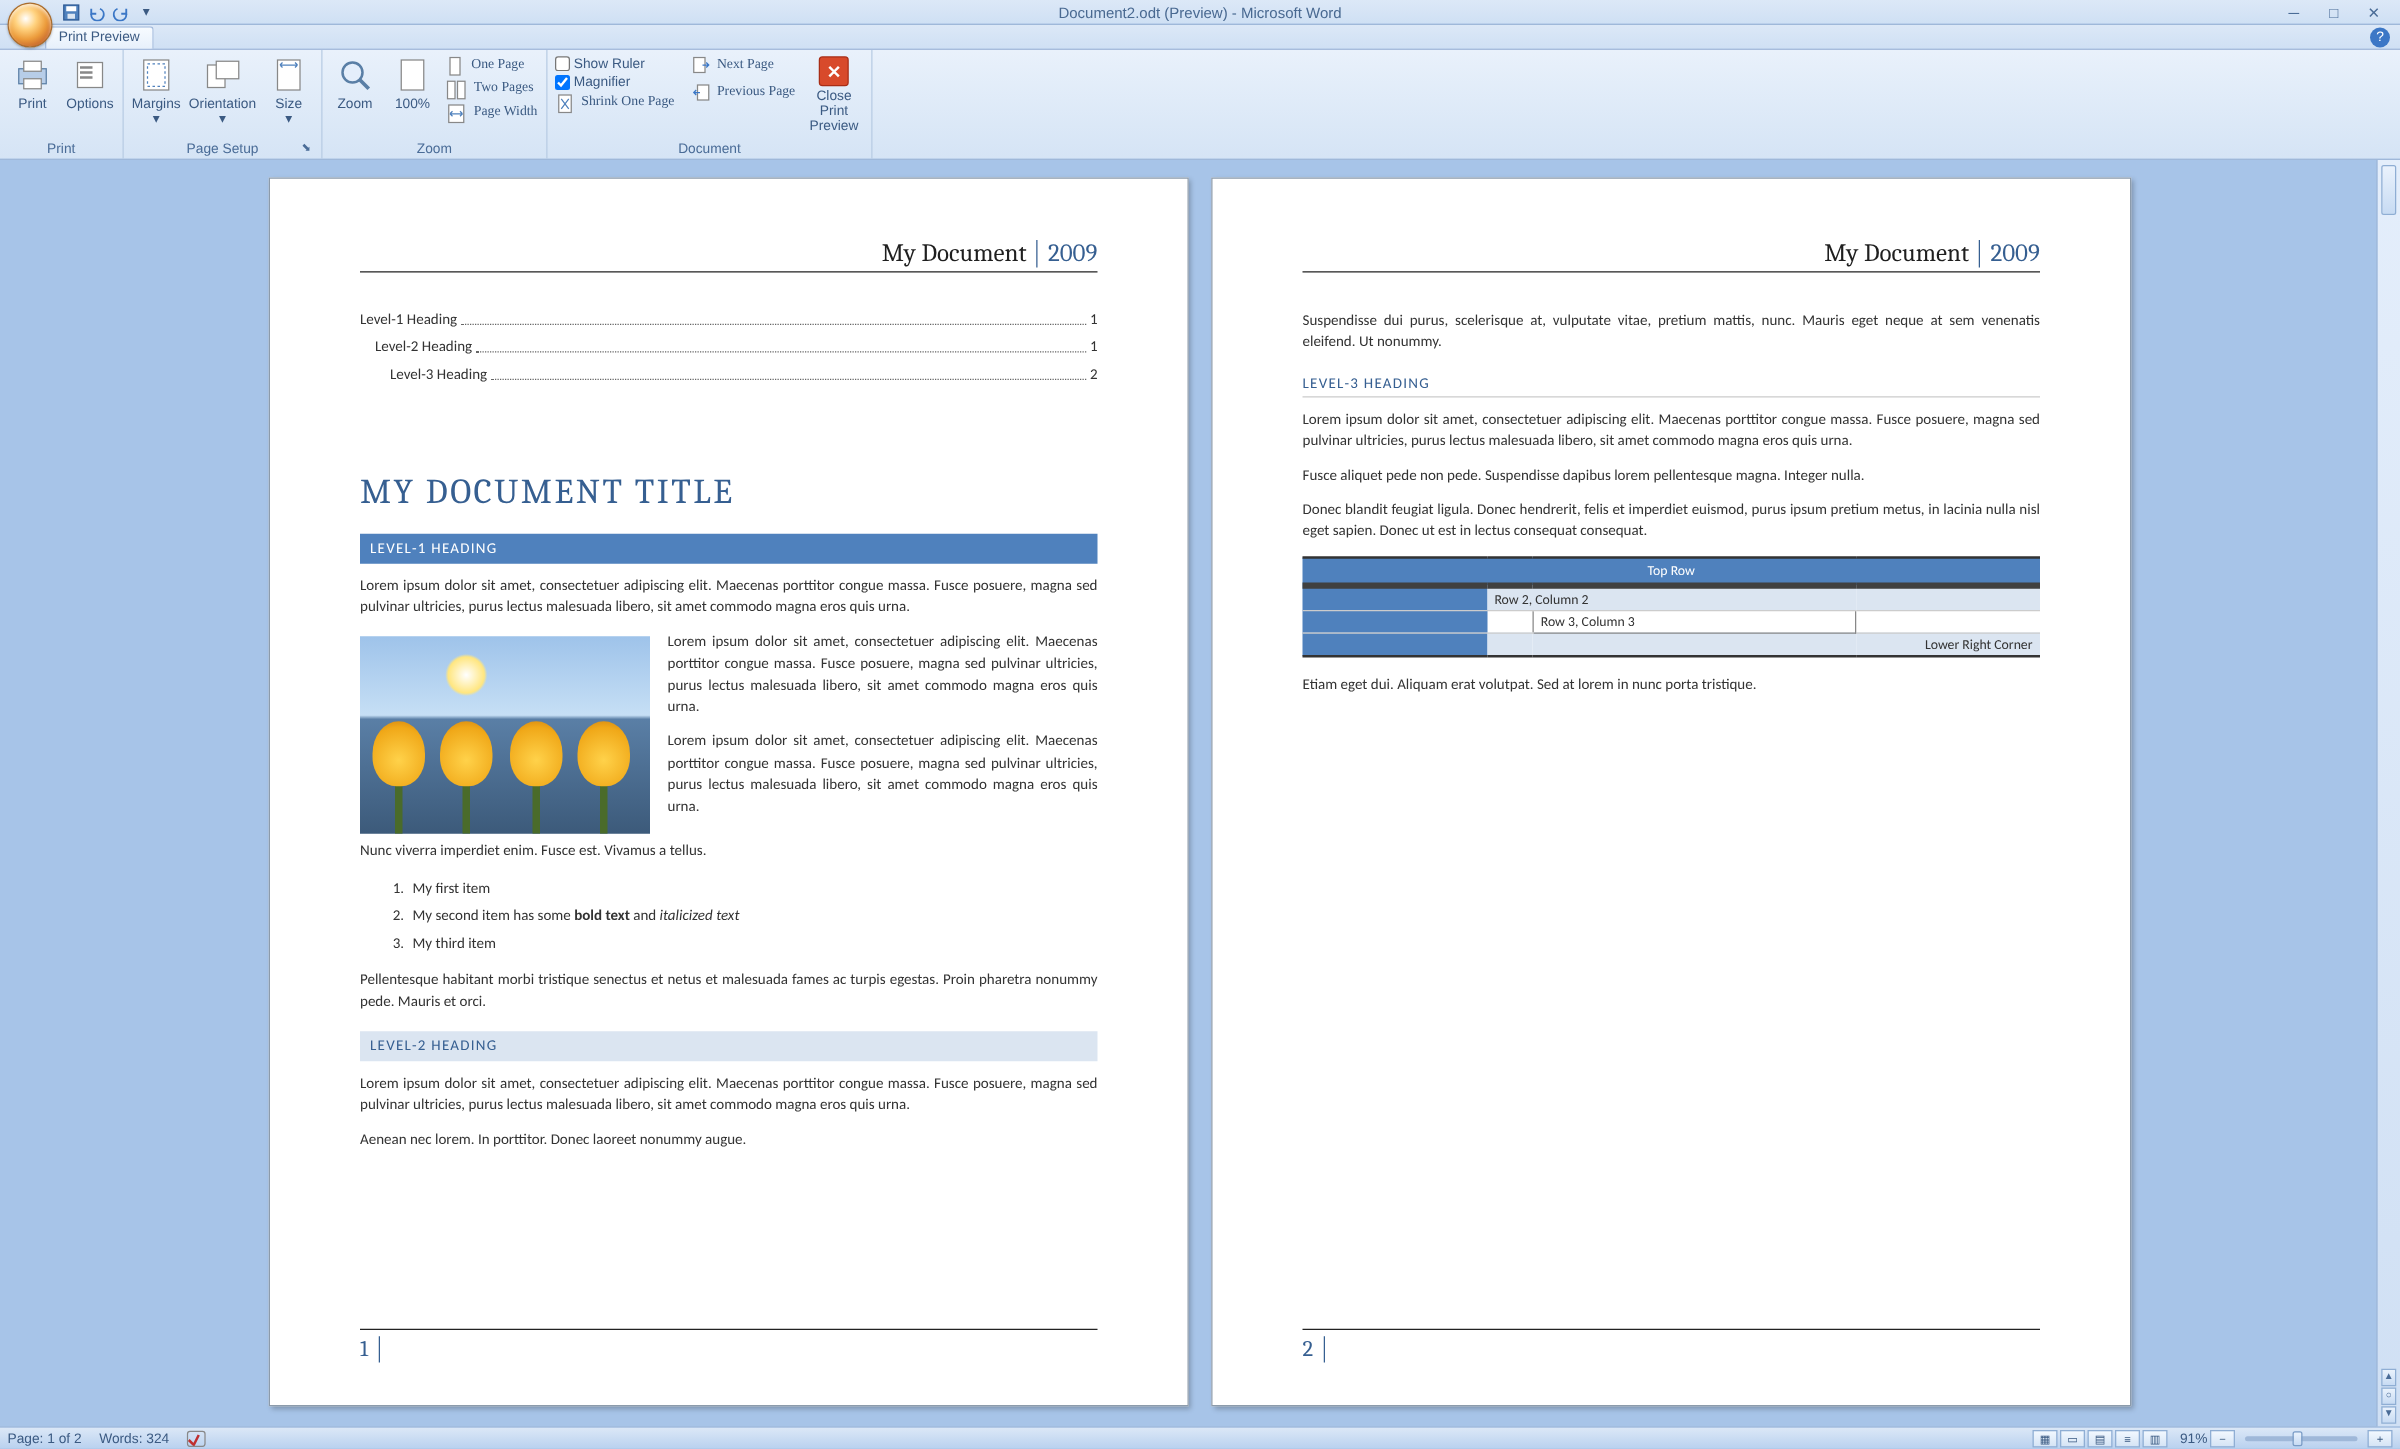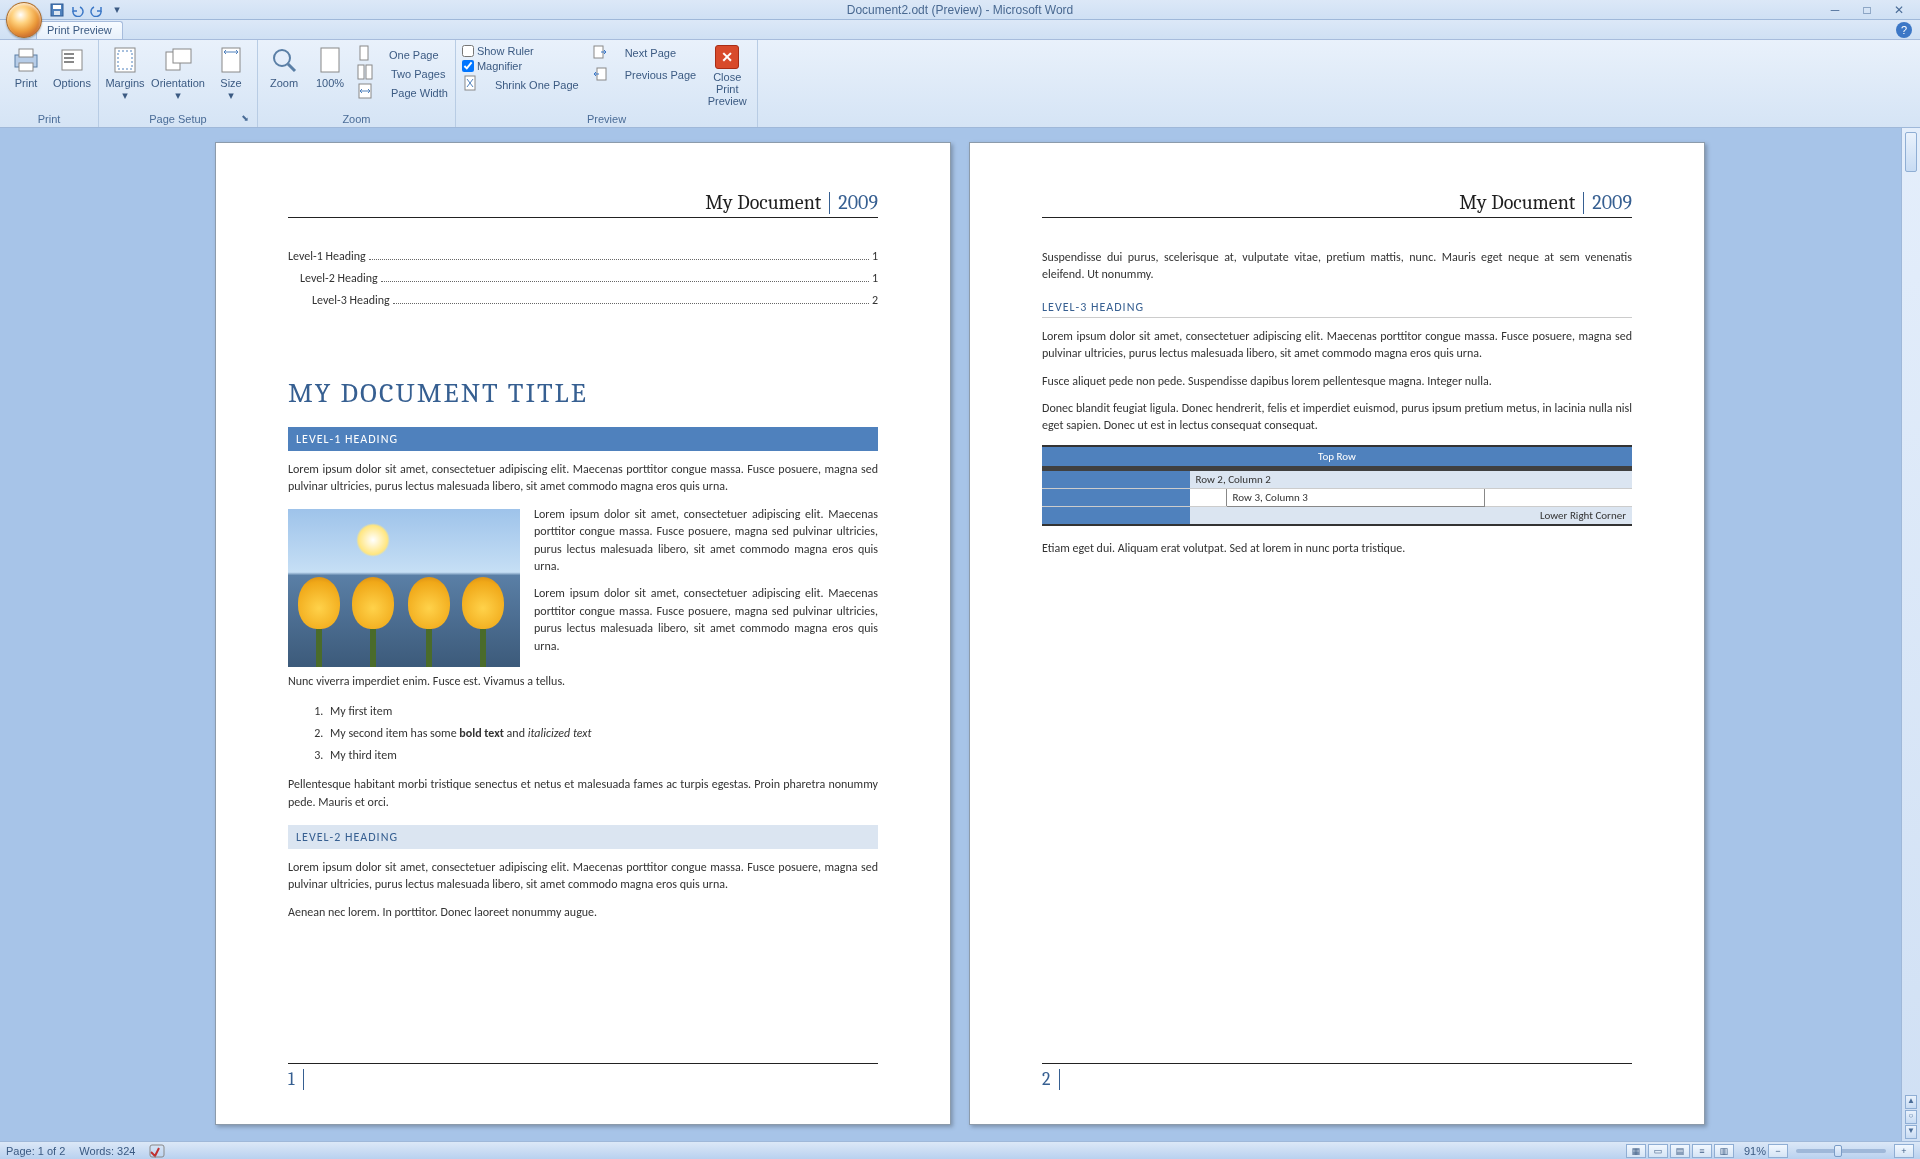--- a/index.html
+++ b/index.html
@@ -23,21 +23,21 @@
 
 .ribbon { height:88px; background:linear-gradient(#e9f1fb,#d5e4f5); border-bottom:1px solid #9fb8d9; display:flex; }
 .rgroup { border-right:1px solid #b8cce4; display:flex; flex-direction:column; padding:2px 4px 0; }
 .rgroup-body { flex:1; display:flex; align-items:flex-start; gap:2px; }
 .rgroup-label { text-align:center; font-size:11px; color:#4a6c97; padding:1px 0 2px; position:relative; }
 .launcher { position:absolute; right:2px; bottom:2px; width:12px; height:12px; font-size:9px; color:#4a6c97; }
 .big-btn { display:flex; flex-direction:column; align-items:center; justify-content:flex-start; width:44px; padding:3px 2px; color:#3b5a82; gap:2px; }
 .big-btn .bicon { width:30px; height:30px; display:flex; align-items:center; justify-content:center; }
 .big-btn .blabel { font-size:11px; text-align:center; line-height:1.1; }
 .mini-list { display:flex; flex-direction:column; gap:1px; padding-top:2px; }
-.mini-item { display:flex; align-items:flex-end; gap:18px; font-size:11px; color:#3b5a82; padding:1px 3px; white-space:nowrap; }
+.mini-item { display:flex; align-items:flex-start; gap:6px; font-size:11px; color:#3b5a82; padding:1px 3px; white-space:nowrap;font-family:Liberation Serif, serif; }
 .chk { display:flex; align-items:center; gap:3px; font-size:11px; color:#3b5a82; padding:1px 2px; }
 .chk input { width:12px; height:12px; }
 .close-prev { width:52px; }
 .close-prev .bicon { background:#d84a2b; border:1px solid #a82d16; border-radius:3px; width:24px; height:24px; color:#fff; font-weight:bold; font-size:14px; }
 
 
 .workspace { height:1013px; background:#a7c4e8; display:flex; justify-content:center; gap:18px; padding:14px 0; position:relative; }
 .workspace::after { content:""; position:absolute; right:0; top:0; bottom:0; width:18px; background:linear-gradient(#e4eefb,#d0e0f4); border-left:1px solid #9fb8d9; }
 .scrollbar-thumb { position:absolute; right:3px; top:4px; width:12px; height:40px; background:linear-gradient(#eaf2fc,#c7dbf3); border:1px solid #8faed4; border-radius:2px; z-index:1; }
 .scrollbar-arrow { position:absolute; right:3px; width:12px; height:14px; background:linear-gradient(#eaf2fc,#c7dbf3); border:1px solid #8faed4; font-size:8px; text-align:center; color:#4a6c97; z-index:1; }
@@ -272,21 +272,21 @@
               <path d="M6 7 L1 7 M3 5 L1 7 L3 9" stroke="#3b77c6" fill="none"></path>
             </svg>
             <span>Previous Page</span>
           </div>
       </div>
       <div class="big-btn close-prev">
         <div class="bicon">✕</div>
         <div class="blabel">Close Print Preview</div>
       </div>
     </div>
-    <div class="rgroup-label">Preview</div>
+    <div class="rgroup-label">Document</div>
   </div>
 </div>
 
 <div class="workspace">
   <div class="scrollbar-thumb"></div>
   <div class="scrollbar-arrow" style="bottom:32px">▲</div>
   <div class="scrollbar-arrow" style="bottom:17px">○</div>
   <div class="scrollbar-arrow" style="bottom:2px">▼</div>
 
   <div class="page">

